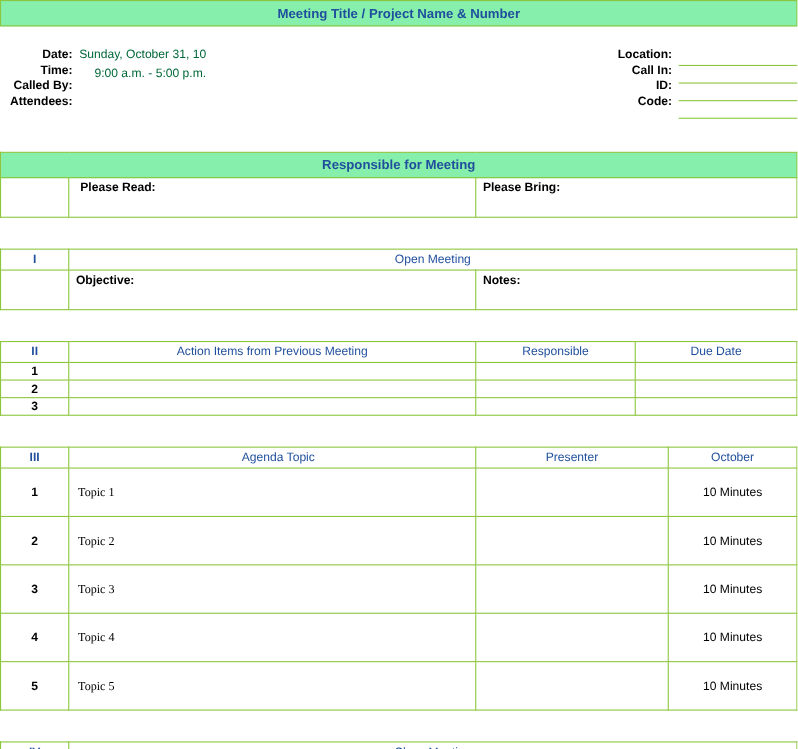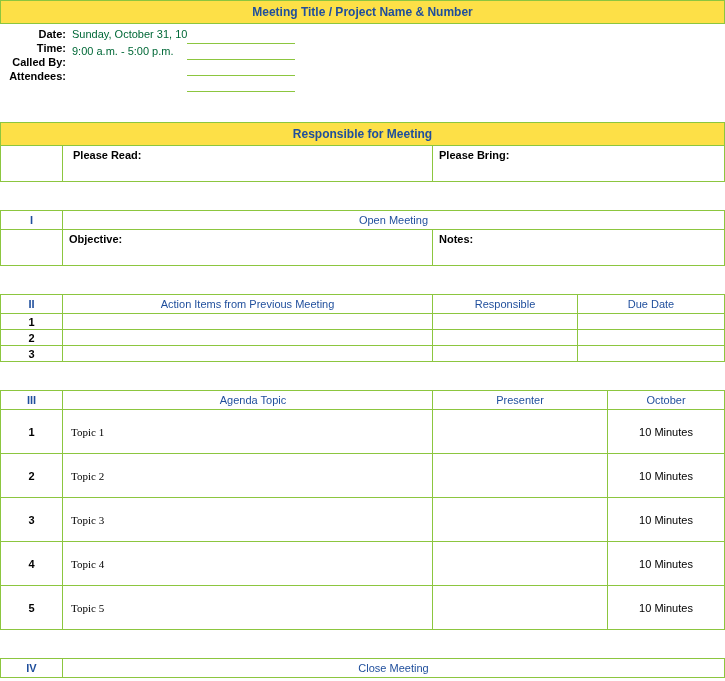--- a/index.html
+++ b/index.html
@@ -6,51 +6,52 @@
   body {
     margin: 0;
     padding: 0;
     font-family: Arial, sans-serif;
     font-size: 11px;
     background: #fff;
     color: #000;
     width: 725px;
   }
   .green-header {
-    background: #fde047;
+    background: #86efac;
     color: #1f4e9c;
     font-weight: bold;
     text-align: center;
     padding: 4px 0;
     border: 1px solid #8cc63f;
     font-size: 12px;
   }
   .meta-section {
     display: flex;
-    padding: 4px 0 8px 0;
+    padding: 20px 0 8px 0;
   }
   .meta-left {
     display: flex;
   }
   .meta-labels {
     width: 70px;
     text-align: right;
     display: flex;
     flex-direction: column;
     gap: 2px;
   }
   .meta-labels div {
     font-weight: bold;
     padding-right: 4px;
   }
   .meta-values {
     display: flex;
     flex-direction: column;
     gap: 2px;
     padding-left: 2px;
+    text-align: right;
   }
   .meta-values div {
     color: #006837;
     min-height: 15px;
   }
   .meta-right-labels {
     margin-left: auto;
     margin-right: 6px;
     text-align: right;
     display: flex;
@@ -112,20 +113,26 @@
       <div>Called By:</div>
       <div>Attendees:</div>
     </div>
     <div class="meta-values">
       <div>Sunday, October 31, 10</div>
       <div>9:00 a.m. - 5:00 p.m.</div>
       <div></div>
       <div></div>
     </div>
   </div>
+  <div class="meta-right-labels">
+    <div>Location:</div>
+    <div>Call In:</div>
+    <div>ID:</div>
+    <div>Code:</div>
+  </div>
   <div class="meta-right-lines">
     <div></div>
     <div></div>
     <div></div>
     <div></div>
   </div>
 </div>
 
 <div class="spacer"></div>
 

